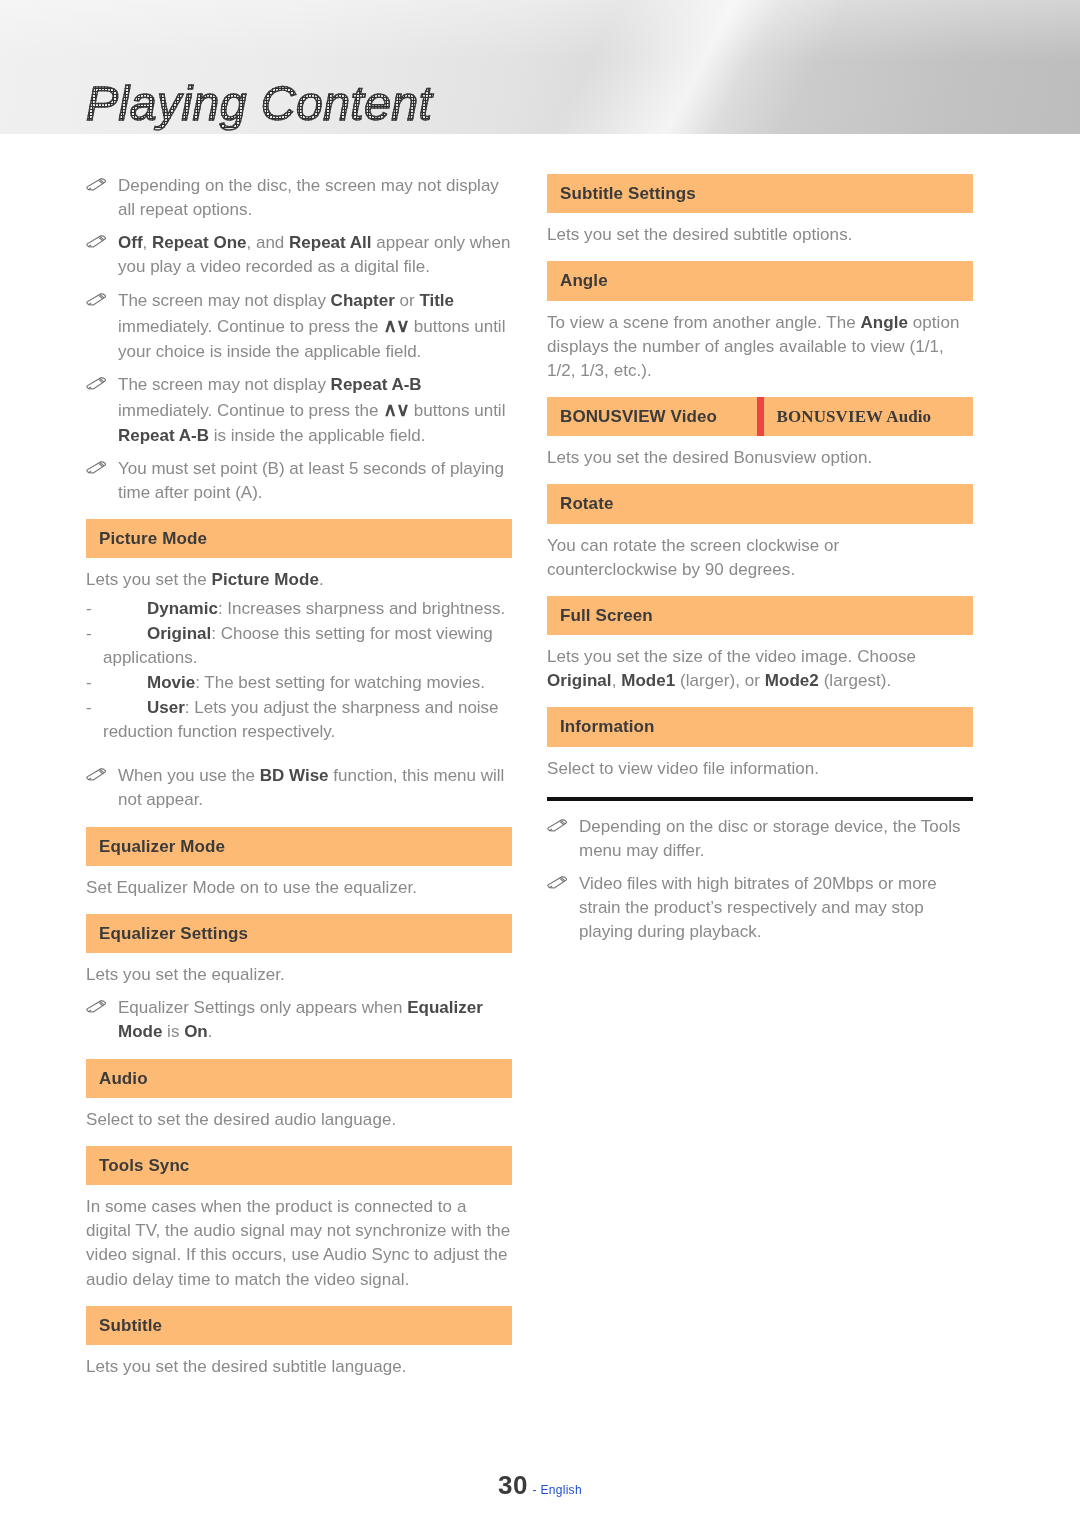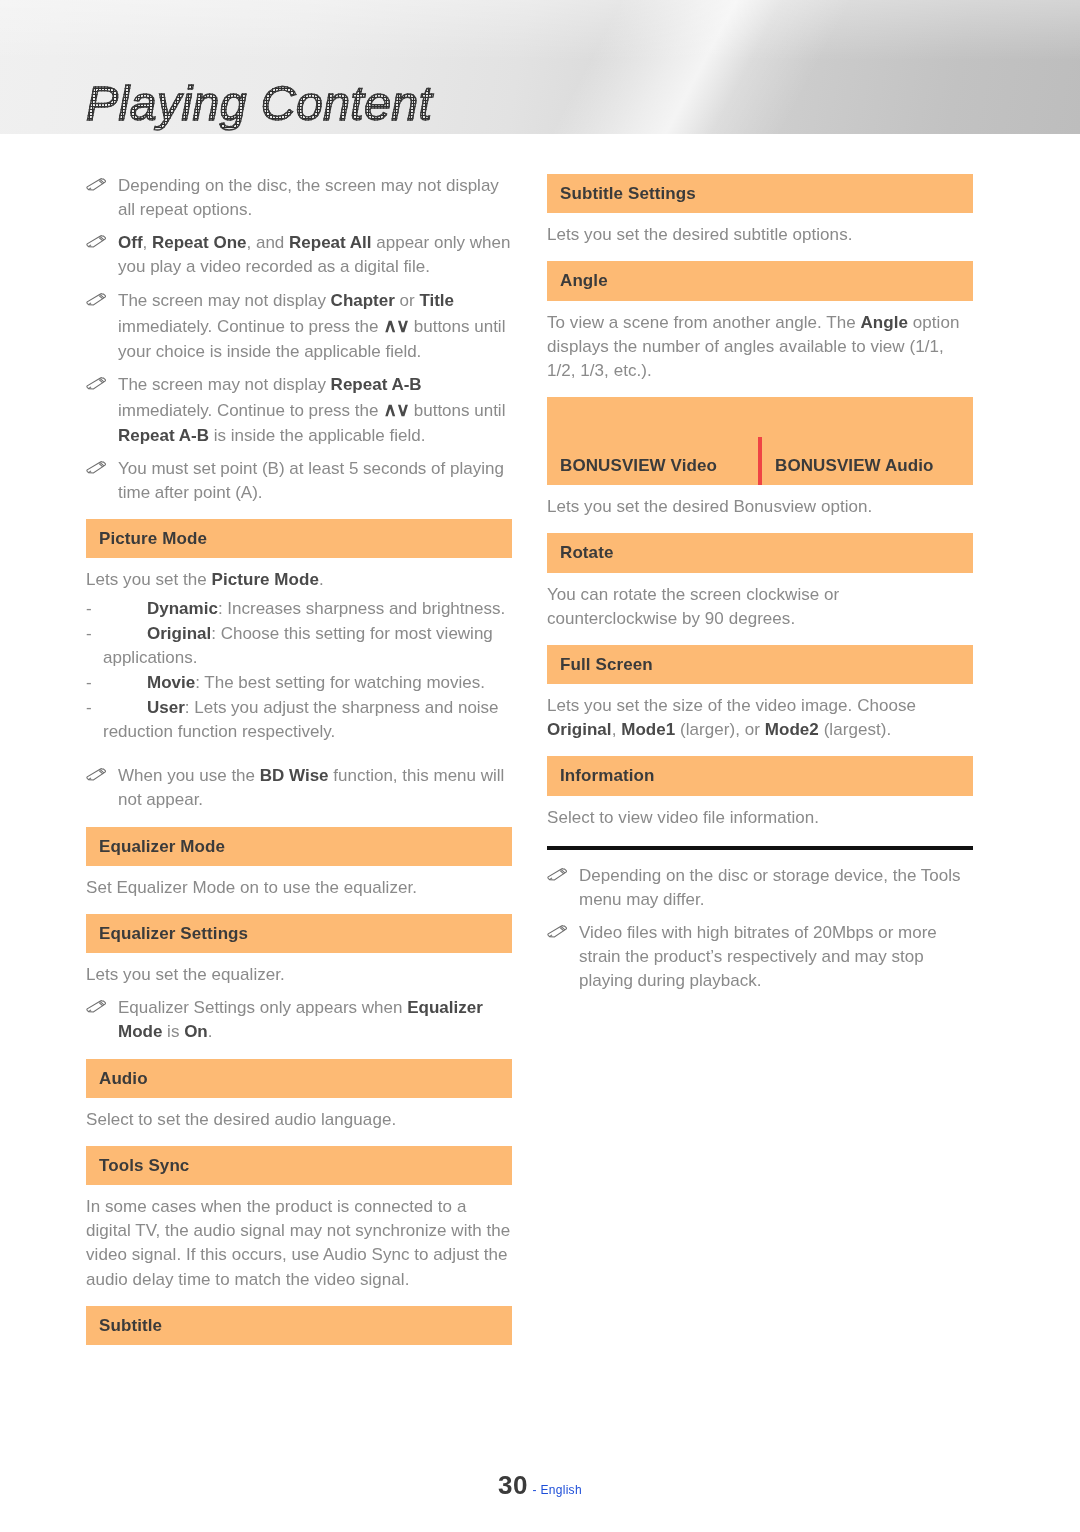--- a/index.html
+++ b/index.html
@@ -91,26 +91,26 @@
     margin-bottom: 10px;
     line-height: 1.25;
     box-sizing: border-box;
   }
   .sec-bar.split {
     display: flex;
     padding: 0;
     align-items: stretch;
   }
   .sec-bar.split > span {
-    padding: 18px 0 9px 13px;
+    padding: 9px 0 9px 13px;
     flex: 1 1 0;
-    margin-top: 40px;
   }
   .sec-bar.split > span + span {
-    border-left: 4px solid #ef4444;
+    border-left: 7px solid #ef4444;
+    font-family: Liberation Serif, serif;
   }
 
   
   .para {
     font-size: 17px;
     color: #8a8a8a;
     line-height: 1.42;
     margin: 0 0 4px 0;
     letter-spacing: 0.05px;
   }
@@ -324,20 +324,21 @@
       <span class="note-body">Equalizer Settings only appears when <b>Equalizer Mode</b> is <b>On</b>.</span>
     </div>
 
     <div class="sec-bar">Audio</div>
     <p class="para">Select to set the desired audio language.</p>
 
     <div class="sec-bar">Tools Sync</div>
     <p class="para">In some cases when the product is connected to a digital TV, the audio signal may not synchronize with the video signal. If this occurs, use Audio Sync to adjust the audio delay time to match the video signal.</p>
 
     <div class="sec-bar">Subtitle</div>
+    <p class="para">Lets you set the desired subtitle language.</p>
 
   </div>
 
   <div class="col col-right">
 
     <div class="sec-bar" style="margin-top:0">Subtitle Settings</div>
     <p class="para">Lets you set the desired subtitle options.</p>
 
     <div class="sec-bar">Angle</div>
     <p class="para">To view a scene from another angle. The <b>Angle</b> option displays the number of angles available to view (1/1, 1/2, 1/3, etc.).</p>

